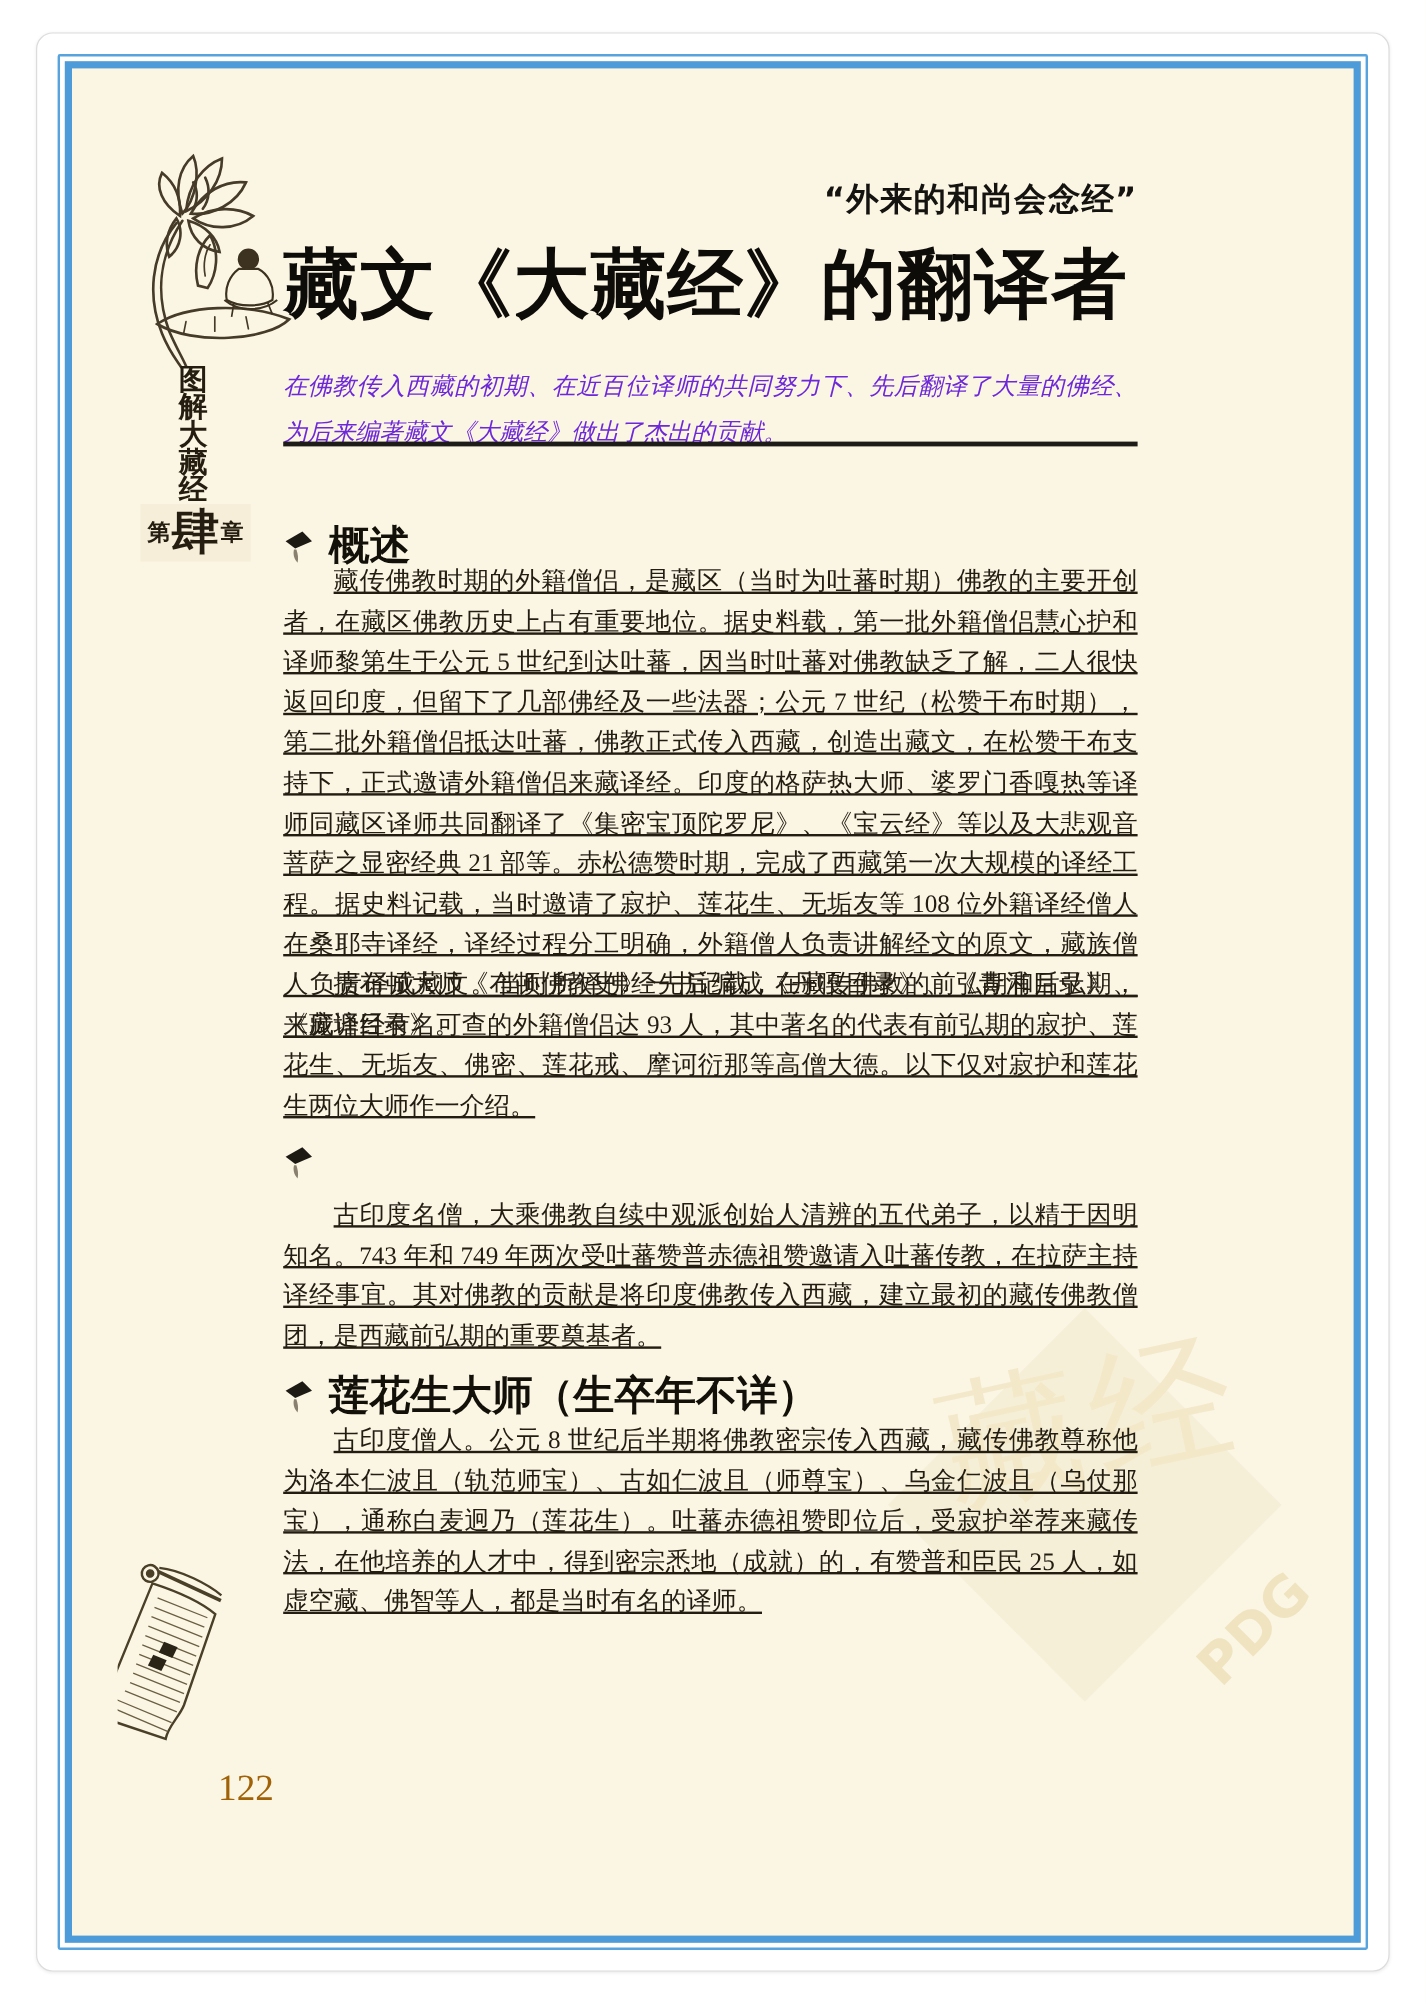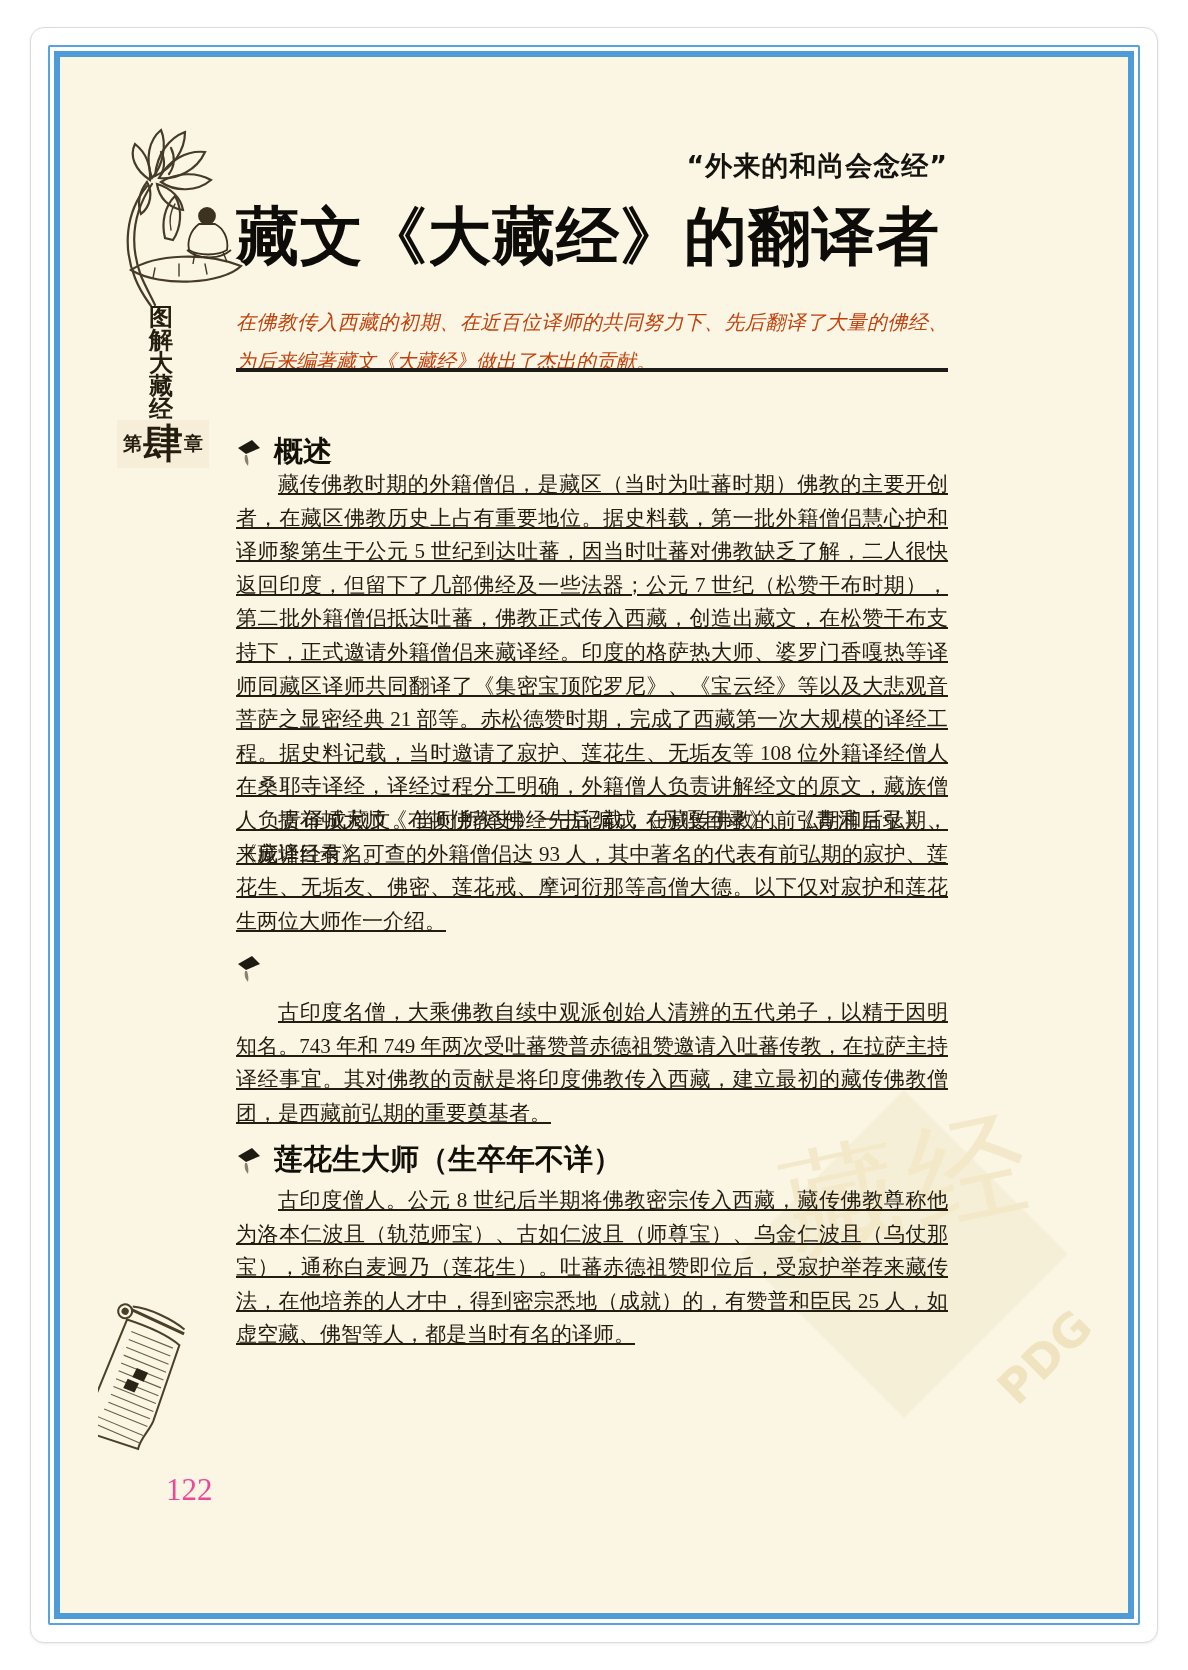--- a/index.html
+++ b/index.html
@@ -97,25 +97,26 @@
   }
   .chapter-badge .small { font-size: 19px; }
   .chapter-badge .big   { font-size: 40px; line-height: 40px; margin: 0 1px; }
   .scroll-art {
     position: absolute;
     left: 98px; top: 1293px;
     width: 160px; height: 185px;
   }
   .page-number {
     position: absolute;
-    left: 166px; top: 1472px;
+    left: 145px; top: 1472px;
     width: 120px;
+    text-align: center;
     font-family: "Liberation Serif", serif;
     font-size: 31px;
-    color: #ec4899;
+    color: #a16207;
   }
   
   .main-col { position: absolute; left: 236px; width: 712px; color: #241d10; }
   .quote-line {
     top: 148px;
     font-family: "DejaVu Sans", sans-serif;
     font-weight: bold;
     font-size: 27px;
     letter-spacing: 1px;
     color: #151310;
@@ -126,38 +127,38 @@
     font-weight: bold;
     font-size: 63px;
     letter-spacing: 1px;
     color: #0e0c09;
   }
   .intro {
     top: 303px;
     font-style: italic;
     font-size: 20px;
     line-height: 39px;
-    color: #c2410c;
+    color: #6d28d9;
     text-align: justify;
   }
   .intro-rule {
     position: absolute;
     left: 236px; top: 368px;
     width: 712px; height: 4px;
     background: #1e1c18;
   }
   .section-heading {
     position: absolute;
     left: 236px;
     display: flex;
     align-items: center;
     gap: 12px;
     font-family: "DejaVu Sans", sans-serif;
     font-weight: bold;
-    font-size: 29px;
+    font-size: 34px;
     color: #121008;
   }
   .brush-icon { width: 26px; height: 30px; flex: 0 0 auto; margin-top: 2px; }
   .body-par {
     position: absolute;
     left: 236px;
     width: 712px;
     font-size: 21px;
     line-height: 33.6px;
     text-align: justify;

